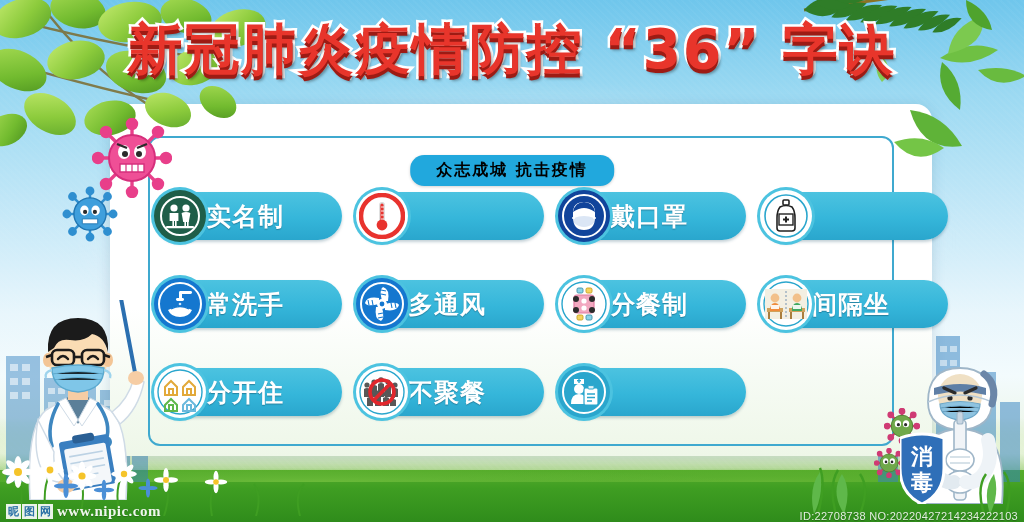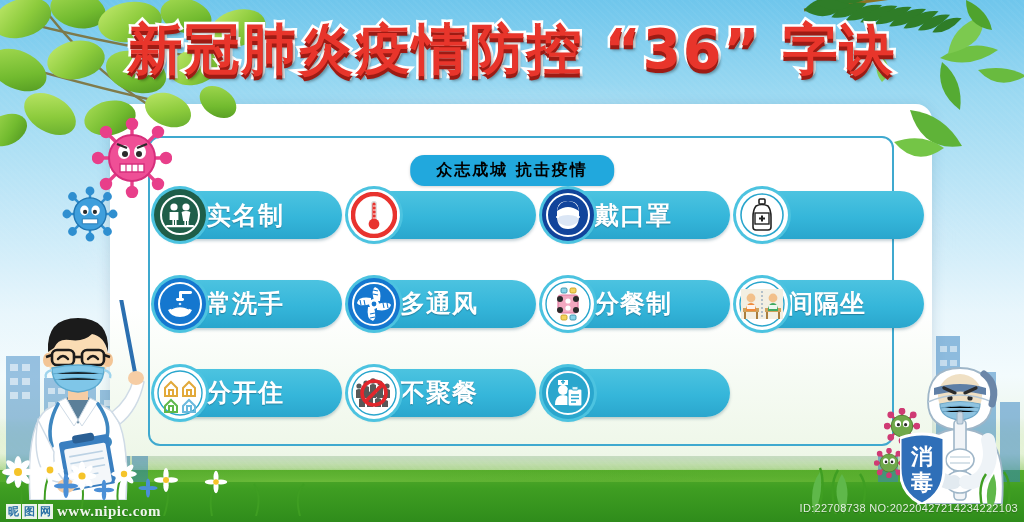--- a/index.html
+++ b/index.html
@@ -81,21 +81,21 @@
     padding:5px 26px;font-size:16px;font-weight:bold;letter-spacing:2px;
     z-index:8;white-space:nowrap;
     font-family:"DejaVu Sans","Liberation Sans",sans-serif;
     box-shadow:0 1px 3px rgba(0,0,0,.18);
     margin-top:33px;
   }
   
   .grid{
     position:absolute;left:156px;top:180px;width:730px;height:248px;
     display:grid;grid-template-columns:repeat(4,1fr);grid-template-rows:repeat(3,1fr);
-    column-gap:8px;row-gap:18px;z-index:9;
+    column-gap:8px;row-gap:18px;z-index:9;gap:16px;
   }
   .pill{
     position:relative;display:flex;align-items:center;
     height:48px;align-self:center;
     background:linear-gradient(to bottom,#4cc3e0 0%,#35b6da 55%,#2aa6cd 100%);
     border-radius:24px;
     padding-left:46px;padding-right:10px;
     box-shadow:0 2px 3px rgba(20,70,95,.25);
     width:186px;
   }
@@ -136,21 +136,21 @@
     display:inline-block;width:15px;height:15px;background:#ffffff;color:#2a6fb5;
     font-size:11px;line-height:15px;text-align:center;font-weight:bold;
     font-family:"DejaVu Sans","Liberation Sans",sans-serif;opacity:.9;
   }
   .wm-url{
     color:#ffffff;font-size:15px;font-weight:bold;letter-spacing:.5px;opacity:.92;
     font-family:Liberation Serif, serif;
     text-shadow:0 1px 1px rgba(0,0,0,.25);
   }
   .idcode{
-    position:absolute;right:6px;bottom:8px;z-index:20;
+    position:absolute;right:6px;bottom:0;z-index:20;
     color:#ffffff;font-size:11px;opacity:.85;letter-spacing:.3px;
     font-family:"Liberation Sans",sans-serif;
     text-shadow:0 1px 1px rgba(0,0,0,.3);
   }
   .flower{position:absolute;z-index:11;}
 </style>
 </head>
 <body>
 
 <div class="stage">

